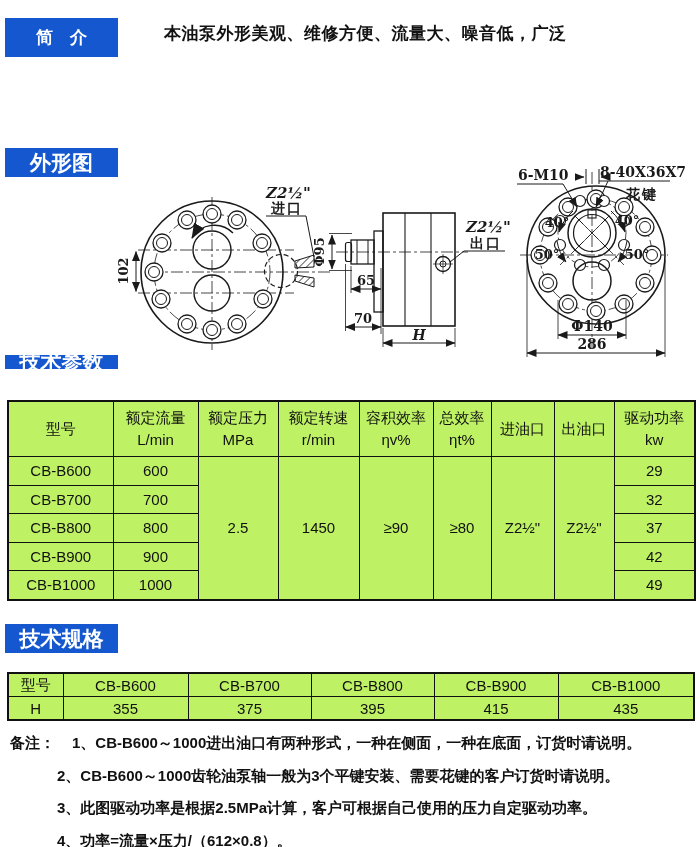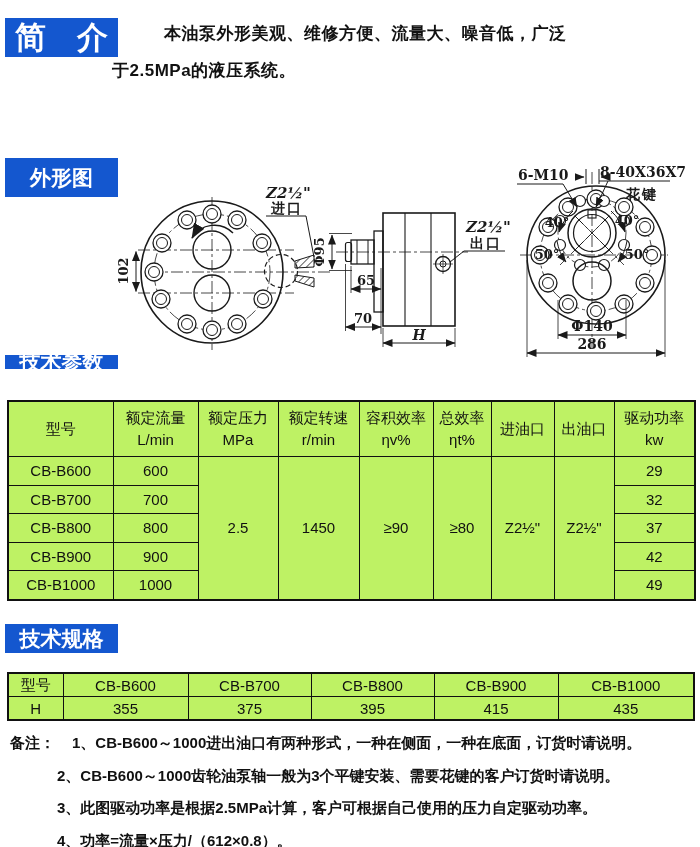--- a/index.html
+++ b/index.html
@@ -4,22 +4,22 @@
 <style>
   html,body{margin:0;padding:0;}
   body{
     width:700px;height:847px;position:relative;background:#fff;
     font-family:"Liberation Sans","DejaVu Sans",sans-serif;color:#111;overflow:hidden;
   }
   .sec-hd{
     position:absolute;left:5px;width:113px;color:#fff;font-weight:bold;
     display:flex;align-items:center;justify-content:center;
   }
-  #hd-intro{top:18px;height:39px;font-size:31px;}
-  #hd-outline{top:158px;height:39px;font-size:21px;}
+  #hd-intro{top:18px;height:39px;font-size:17px;}
+  #hd-outline{top:148px;height:29px;font-size:21px;}
   #hd-params{top:355px;height:14px;font-size:21px;}
   #hd-specs{top:624px;height:29px;font-size:21px;}
   .intro-text{
     position:absolute;left:112px;top:15px;width:584px;
     font-size:17px;font-weight:bold;line-height:37px;letter-spacing:.5px;white-space:nowrap;
   }
   .intro-text .first{padding-left:52px;}
   svg#drawing{position:absolute;left:0;top:160px;}
   .ln{stroke:#1a1a1a;fill:none;}
   .cl{stroke:#1a1a1a;fill:none;stroke-width:.8;stroke-dasharray:12 3 3 3;}
@@ -47,21 +47,20 @@
 </head>
 <body>
 
 <div class="sec-hd" id="hd-intro" style="background-color: rgb(20, 87, 207);">简　介</div>
 <div class="sec-hd" id="hd-outline" style="background-color: rgb(20, 87, 207);">外形图</div>
 <div class="sec-hd" id="hd-params" style="background-color: rgb(20, 87, 207);">技术参数</div>
 <div class="sec-hd" id="hd-specs" style="background-color: rgb(20, 87, 207);">技术规格</div>
 
 <div class="intro-text">
   <div class="first">本油泵外形美观、维修方便、流量大、噪音低，广泛</div>
-  <div>于2.5MPa的液压系统。</div>
 </div>
 
 <svg id="drawing" viewBox="0 160 700 200" width="700" height="200">
   <defs>
     <marker id="arr" viewBox="0 0 10 8" refX="9.5" refY="4" markerWidth="10" markerHeight="8" orient="auto-start-reverse">
       <path d="M0,0 L10,4 L0,8 Z" fill="#1a1a1a"></path>
     </marker>
     <pattern id="hatch" patternUnits="userSpaceOnUse" width="5" height="5" patternTransform="rotate(45)">
       <line x1="0" y1="0" x2="0" y2="5" stroke="#1a1a1a" stroke-width="1.4"></line>
     </pattern>

